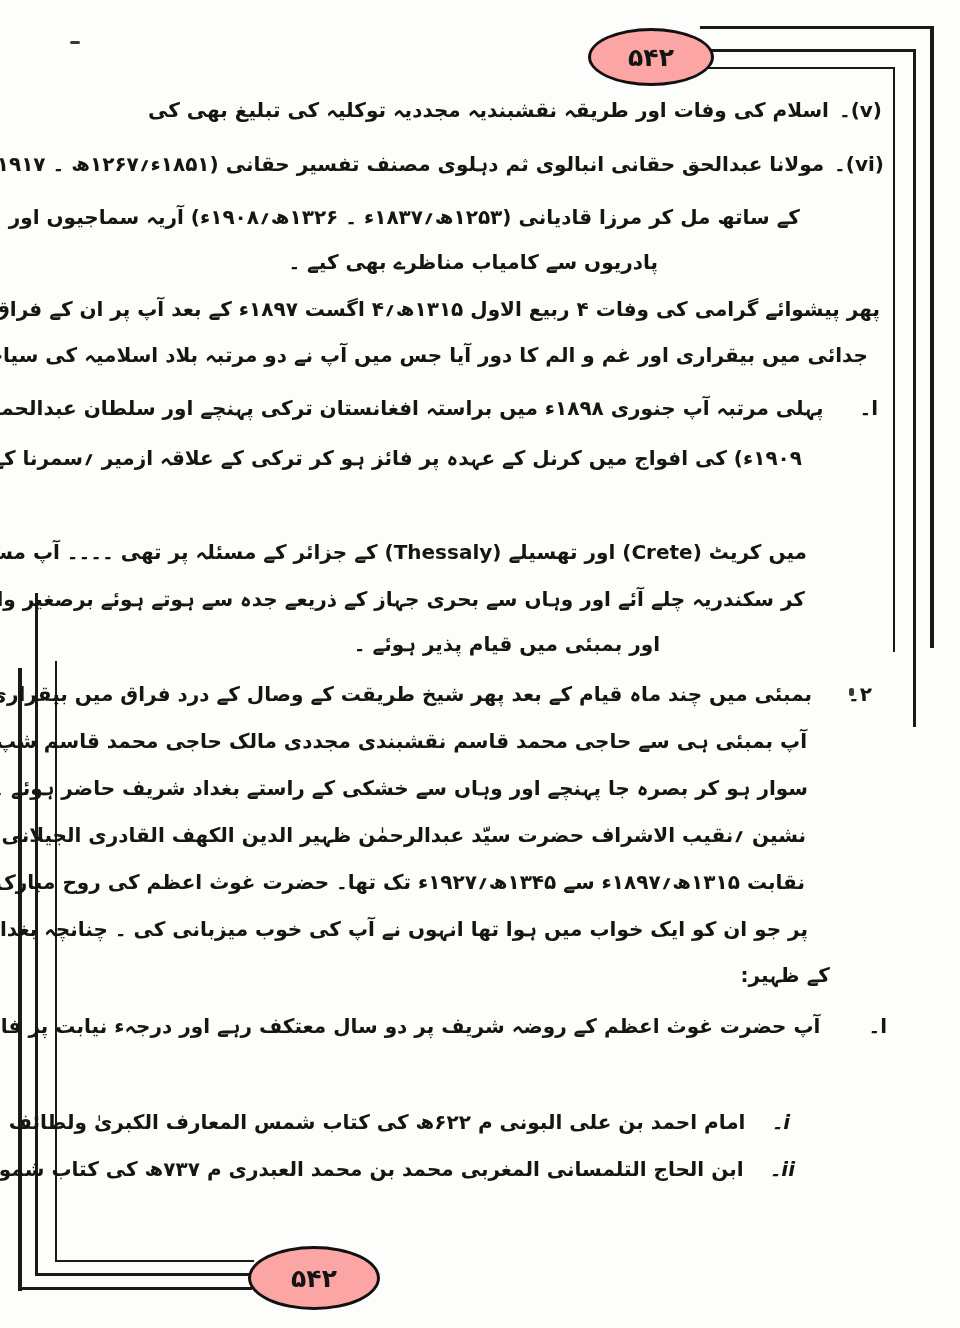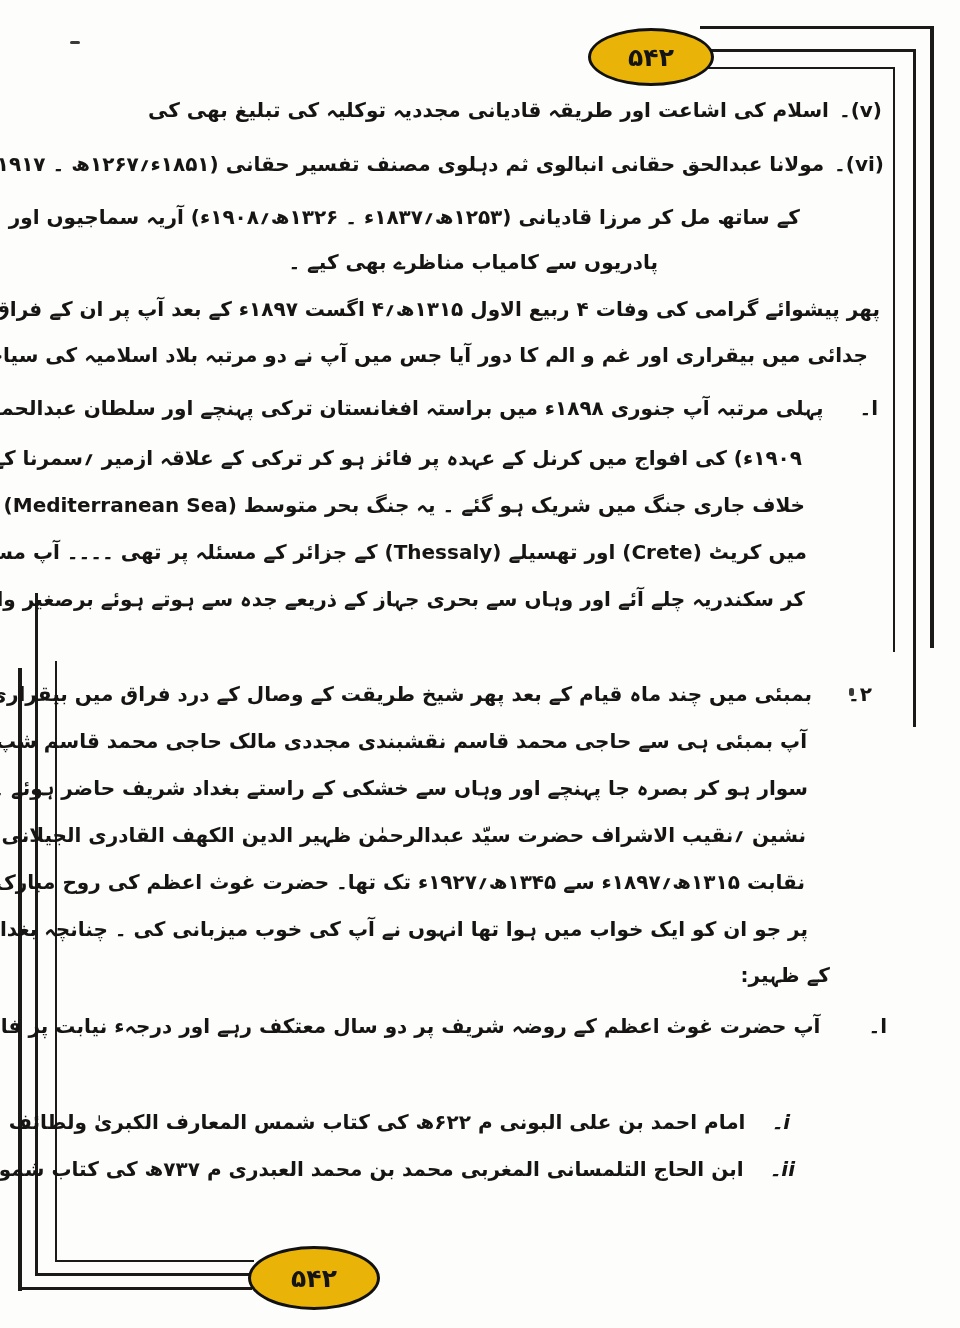--- a/index.html
+++ b/index.html
@@ -33,21 +33,21 @@
   .gap-xl{margin-left:48px;}
   .latin-marker{font-style:italic;font-weight:700;}
   
   .hline,.vline{position:absolute;background:#1b1a18;}
   
   .oval{
     position:absolute;
     border:3px solid #111;
     border-radius:50%;
     display:flex;align-items:center;justify-content:center;
-    background:#eab308;
+    background:#fca5a5;
     z-index:3;
   }
   .oval span{
     font-family:"DejaVu Sans",sans-serif;
     font-size:25px;font-weight:700;color:#141414;
     direction:rtl;
   }
   .speck{position:absolute;background:#3a3a38;border-radius:2px;}
 </style>
 </head>
@@ -72,21 +72,21 @@
   <div class="hline" style="left:36px;top:1273px;width:218px;height:3px;"></div>
   <div class="hline" style="left:19px;top:1287px;width:233px;height:3px;"></div>
   <div class="oval" style="left:248px;top:1246px;width:126px;height:58px;">
     <span>۵۴۲</span>
   </div>
 
   <div class="speck" style="left:70px;top:41px;width:10px;height:3px;"></div>
   <div class="speck" style="left:849px;top:688px;width:5px;height:8px;"></div>
 
   <div class="line" style="top:96px;right:78px;">
-    <span class="marker gap-sm">(v)۔</span><span>اسلام کی اشاعت اور طریقہ قادیانی مجددیہ توکلیہ کی تبلیغ بھی کی</span>
+    <span class="marker gap-sm">(v)۔</span><span>اسلام کی وفات اور طریقہ نقشبندیہ مجددیہ توکلیہ کی تبلیغ بھی کی</span>
   </div>
   <div class="line" style="top:150px;right:76px;">
     <span class="marker gap-sm">(vi)۔</span><span>مولانا عبدالحق حقانی انبالوی ثم دہلوی مصنف تفسیر حقانی (۱۸۵۱ء؍۱۲۶۷ھ ۔ ۱۹۱۷ء؍۱۳۳۵ھ)</span>
   </div>
   <div class="line" style="top:203px;right:160px;">
     <span>کے ساتھ مل کر مرزا قادیانی (۱۲۵۳ھ؍۱۸۳۷ء ۔ ۱۳۲۶ھ؍۱۹۰۸ء) آریہ سماجیوں اور عیسائی</span>
   </div>
   <div class="line" style="top:248px;right:302px;margin-left:41px;">
     <span>پادریوں سے کامیاب مناظرے بھی کیے ۔</span>
   </div>
@@ -95,28 +95,28 @@
   </div>
   <div class="line" style="top:341px;right:92px;">
     <span>جدائی میں بیقراری اور غم و الم کا دور آیا جس میں آپ نے دو مرتبہ بلاد اسلامیہ کی سیاحت کی ۔</span>
   </div>
   <div class="line" style="top:394px;right:82px;">
     <span class="marker gap-lg">ا۔</span><span>پہلی مرتبہ آپ جنوری ۱۸۹۸ء میں براستہ افغانستان ترکی پہنچے اور سلطان عبدالحمید ثانی (۱۸۷۶ء؍</span>
   </div>
   <div class="line" style="top:444px;right:158px;">
     <span>۱۹۰۹ء) کی افواج میں کرنل کے عہدہ پر فائز ہو کر ترکی کے علاقہ ازمیر ؍سمرنا کے مقام پر یونان کے</span>
   </div>
-  <div class="line" style="top:491px;right:155px;">
-    <span>خلاف جاری جنگ میں شریک ہو گئے ۔ یہ جنگ بحر متوسط (Mediterranean Sea)</span>
-  </div>
   <div class="line" style="top:538px;right:153px;">
     <span>میں کریٹ (Crete) اور تھسیلے (Thessaly) کے جزائر کے مسئلہ پر تھی ۔۔۔۔ آپ مستعفی ہو</span>
   </div>
   <div class="line" style="top:585px;right:155px;">
     <span>کر سکندریہ چلے آئے اور وہاں سے بحری جہاز کے ذریعے جدہ سے ہوتے ہوئے برصغیر واپس آگئے</span>
+  </div>
+  <div class="line" style="top:630px;right:300px;">
+    <span>اور بمبئی میں قیام پذیر ہوئے ۔</span>
   </div>
   <div class="line" style="top:680px;right:88px;">
     <span class="marker gap-lg">۲۔</span><span>بمبئی میں چند ماہ قیام کے بعد پھر شیخ طریقت کے وصال کے درد فراق میں بیقراری غالب آئی تو</span>
   </div>
   <div class="line" style="top:727px;right:153px;">
     <span>آپ بمبئی ہی سے حاجی محمد قاسم نقشبندی مجددی مالک حاجی محمد قاسم شپ کمپنی کے ایک بحری جہاز پر</span>
   </div>
   <div class="line" style="top:774px;right:152px;">
     <span>سوار ہو کر بصرہ جا پہنچے اور وہاں سے خشکی کے راستے بغداد شریف حاضر ہوئے ۔ اس وقت وہاں سجادہ</span>
   </div>

